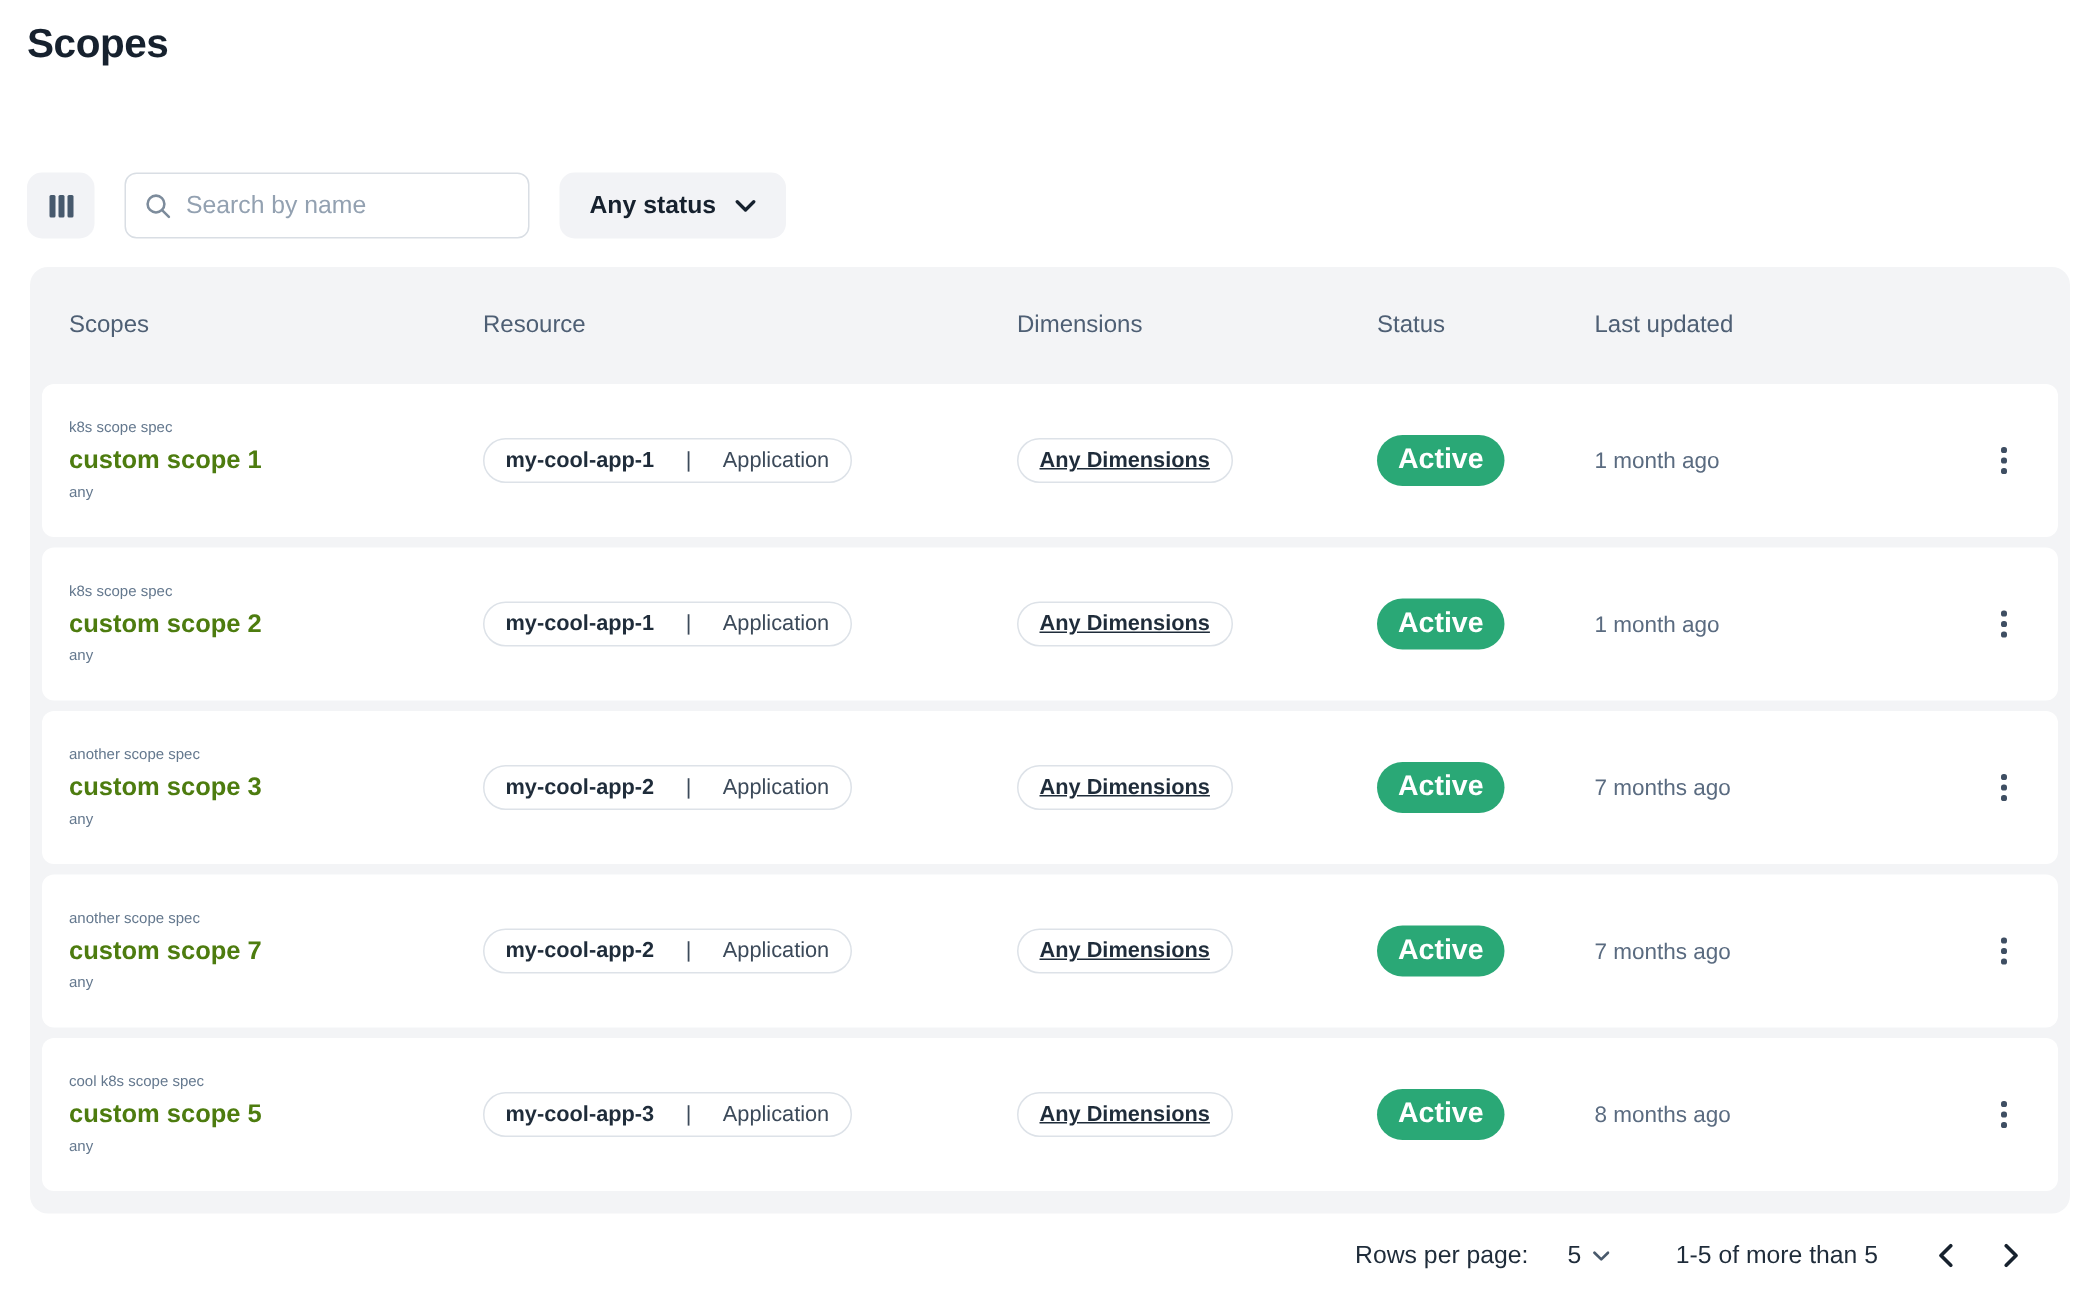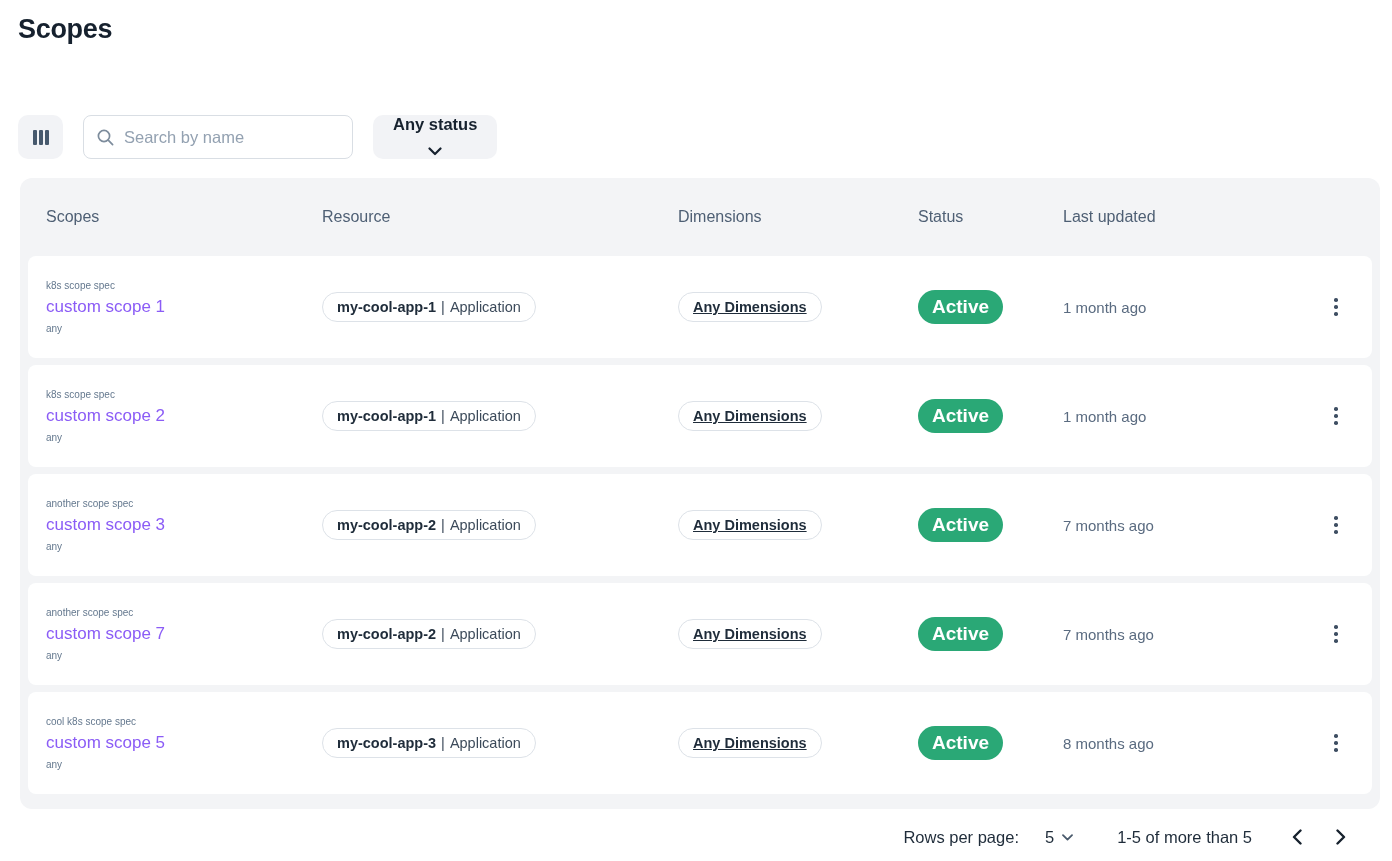--- a/index.html
+++ b/index.html
@@ -18,35 +18,35 @@
   .cols-icon { display:flex; gap:2px; }
   .cols-icon i { display:block; width:4px; height:15px; background:#47596d; border-radius:1px; }
   .search-box { display:flex; align-items:center; width:270px; height:44px; background:#fff;
     border:1px solid #d9dee4; border-radius:8px; padding:0 12px; gap:9px; }
   .search-box svg { flex:0 0 auto; }
   .search-box input { border:none; outline:none; flex:1; font-size:16.5px; color:#2a3848;
     font-family:"Liberation Sans", sans-serif; background:transparent; }
   .search-box input::placeholder { color:#93a1b1; }
   .status-btn { height:44px; background:#f2f3f6; border:none; border-radius:10px; padding:0 20px;
     display:flex; align-items:center; gap:13px; font-size:16.5px; font-weight:700; color:#16212e;
-    font-family:"Liberation Sans", sans-serif; cursor:pointer;flex-direction:column; }
+    font-family:"Liberation Sans", sans-serif; cursor:pointer; }
 
   
   .table-card { position:absolute; left:20px; top:178px; width:1360px;
     background:#f3f4f6; border-radius:12px; padding-bottom:8px; }
   .grid { display:grid; grid-template-columns:276px 356px 240px 145px 1fr 72px; align-items:center; }
   .table-head { height:78px; margin:0 8px; padding-left:18px; }
   .table-head .th { font-size:16px; font-weight:500; color:#4e5f74; }
   .trow { background:#ffffff; border-radius:8px; margin:0 8px 7px 8px; height:102px;
     padding-left:18px; cursor:pointer; }
   .scope-cell { display:flex; flex-direction:column; gap:4px; }
   .scope-spec, .scope-sub { font-size:10px; color:#64788e; line-height:1.3; }
-  .scope-name { font-size:17px; font-weight:400; color:#8b5cf6; line-height:1.3; }
+  .scope-name { font-size:17px; font-weight:700; color:#4d7c0f; line-height:1.3; }
   .chip { display:inline-flex; align-items:center; background:#fff; border:1px solid #dde2e8;
-    border-radius:999px; padding:6px 14px; font-size:14.5px; color:#3c4a5a; white-space:nowrap; }
+    border-radius:999px; padding:6px 14px; font-size:14.5px; color:#3c4a5a; white-space:nowrap;gap:16px; }
   .chip b { font-weight:700; color:#1f2c3a; }
   .chip .sep { margin:0 5px; color:#3c4a5a; }
   .chip-wrap { justify-self:start; }
   .dim-chip { font-weight:700; color:#1f2c3a;text-decoration:underline; }
   .badge { display:inline-flex; align-items:center; justify-content:center;
     background:var(--status-active,#2aa876); color:#fff; font-size:19px; font-weight:700;
     border-radius:999px; padding:6px 14px; justify-self:start; }
   .date-cell { font-size:15px; color:#5a6b80; }
   .kebab { width:32px; height:32px; border:none; background:transparent; border-radius:50%;
     display:flex; flex-direction:column; align-items:center; justify-content:center; gap:3.5px;

